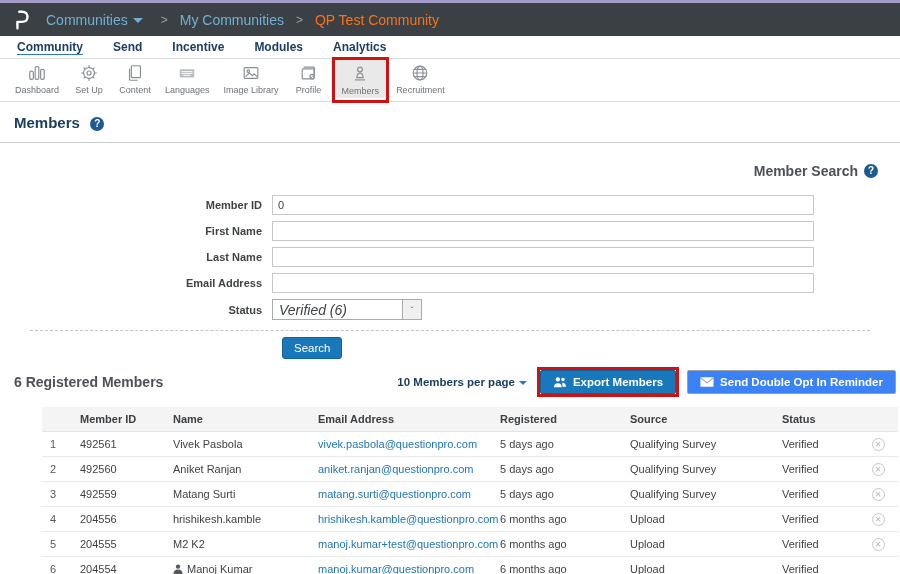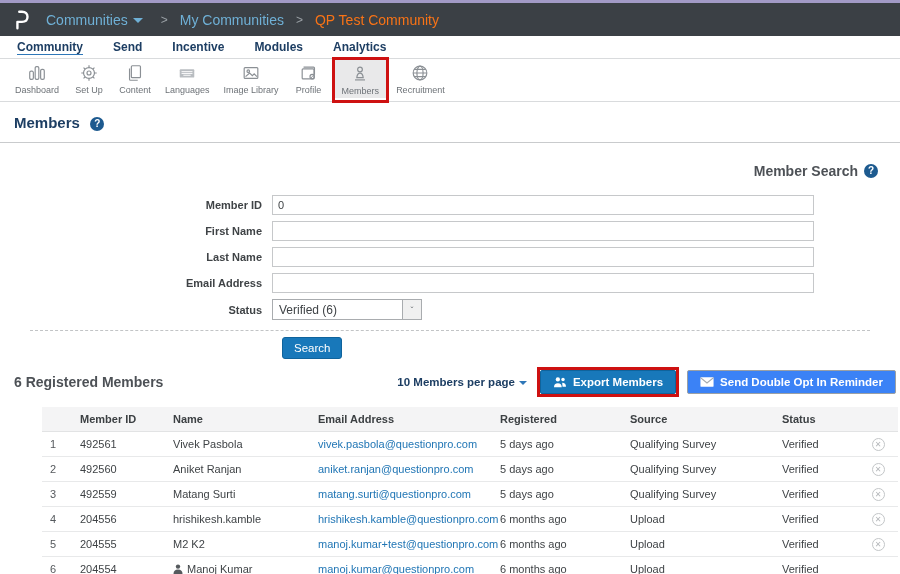--- a/index.html
+++ b/index.html
@@ -41,21 +41,21 @@
 
   
   .search-section { padding:20px 14px 0; }
   .section-title { font-size:14px; font-weight:bold; color:#4d5156; margin-left:34px; display:inline-block; }
   .search-head { display:flex; justify-content:flex-end; align-items:center; padding-right:8px; }
   .form { margin-top:16px; }
   .form-row { display:flex; align-items:center; margin-bottom:6px; }
   .f-label { width:258px; text-align:right; font-size:11px; font-weight:bold; color:#3f4346; padding-right:10px; flex:0 0 auto; }
   .f-input { width:542px; height:20px; border:1px solid #c6c8ca; font-size:11px; color:#3f4346; padding:0 5px; outline:none; }
   .select-box { width:150px; height:21px; border:1px solid #a9acaf; display:flex; align-items:center; background:#fff; cursor:pointer; }
-  .select-text { flex:1; font-size:12px; color:#3f4346; padding-left:6px; }
+  .select-text { flex:1; font-size:14px; color:#3f4346; padding-left:6px;font-style:italic; }
   .select-arrow { width:19px; height:19px; border-left:1px solid #a9acaf; background:#f0f0f0; display:flex; align-items:center; justify-content:center; color:#6d7277; font-size:9px; }
   .dashed-divider { border-top:1px dashed #c2c4c6; margin:10px 16px 6px 16px; }
   .btn-search { margin-left:268px; background:#1878ba; color:#fff; border:1px solid #0f639c; border-radius:3px; font-size:11.5px; padding:4px 11px; cursor:pointer; font-family:inherit; }
 
   
   .results-bar { display:flex; align-items:center; justify-content:space-between; padding:6px 2px 4px 14px; margin-top:2px; }
   .results-title { font-size:14px; font-weight:bold; color:#4d5156; }
   .results-actions { display:flex; align-items:center; }
   .per-page { font-size:11.5px; font-weight:bold; color:#1d3e63; margin-right:10px; cursor:pointer; }
   .per-page .caret-sm { width:0; height:0; border-left:4px solid transparent; border-right:4px solid transparent; border-top:4px solid #2e77b8; display:inline-block; margin-left:4px; vertical-align:middle; }

